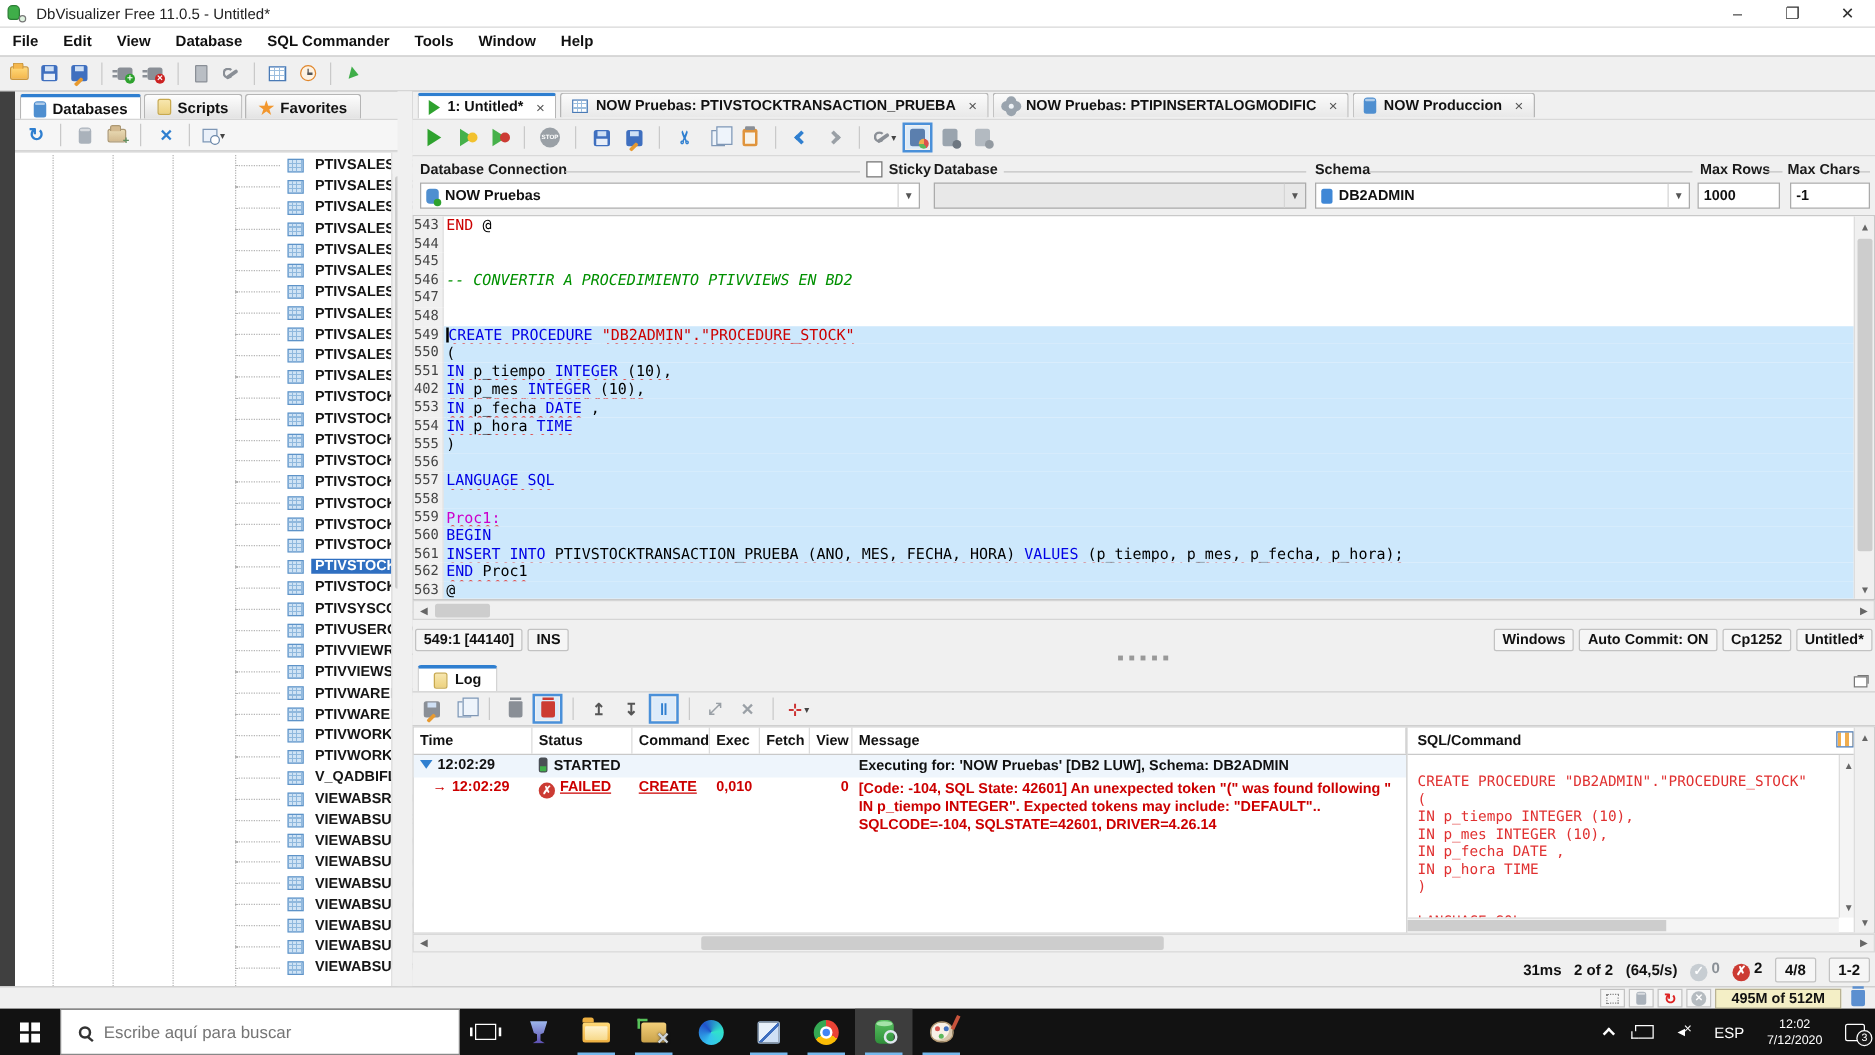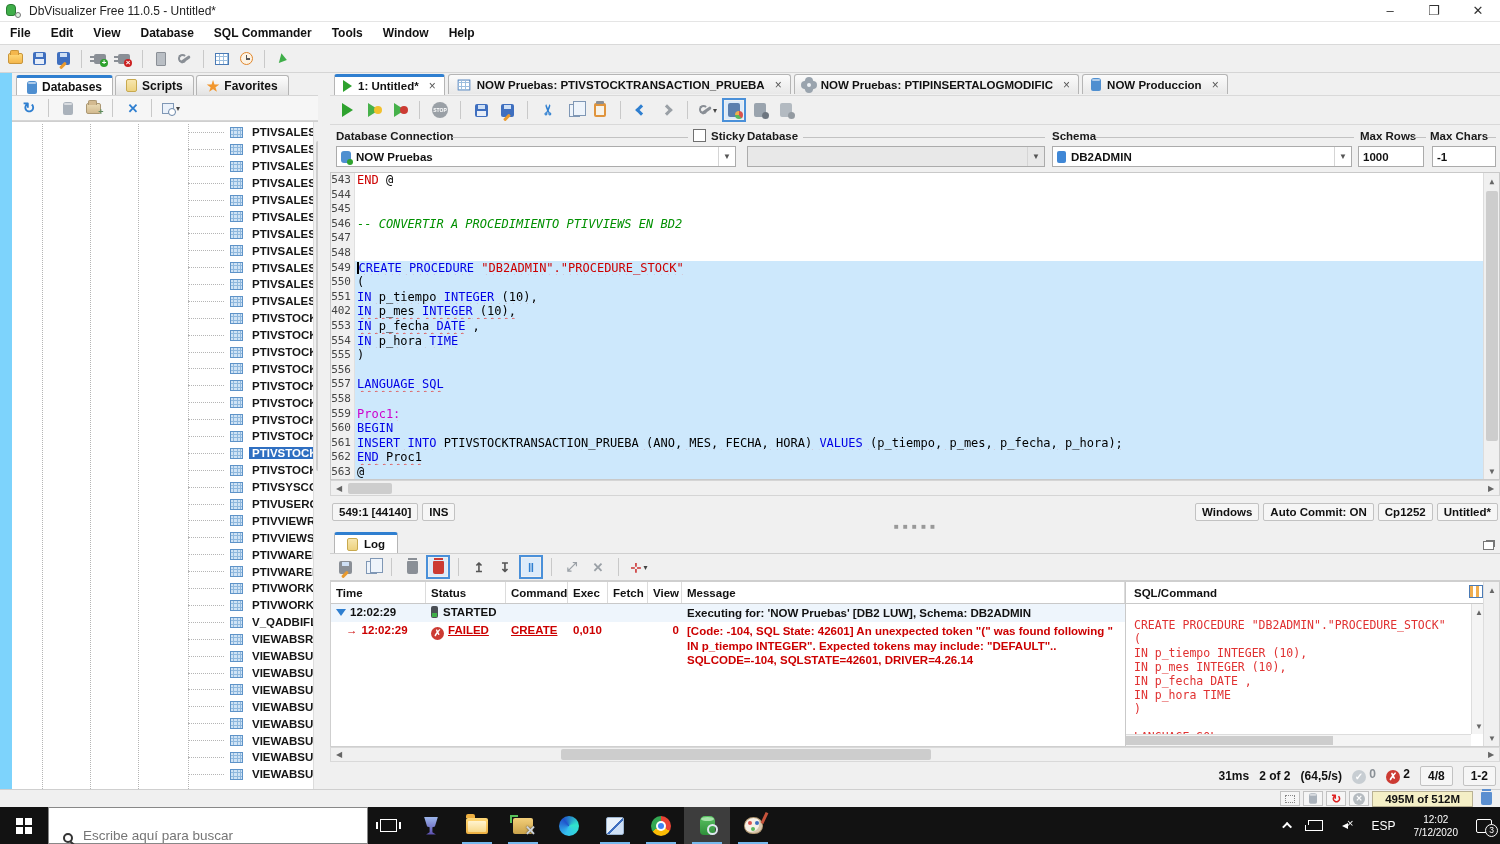--- a/index.html
+++ b/index.html
@@ -1,17 +1,17 @@
 <!DOCTYPE html>
 <html><head>
 <meta charset="utf-8">
 <style>
   * { margin:0; padding:0; box-sizing:border-box; }
   html,body { width:1500px; height:844px; font-family:"Liberation Sans", sans-serif; }
-  .app { position:relative; width:1500px; height:844px; background:#7dd3fc; overflow:hidden; font-size:12px; color:#111; }
+  .app { position:relative; width:1500px; height:844px; background:#404040; overflow:hidden; font-size:12px; color:#111; }
 
   
   .titlebar { position:absolute; left:0; top:0; width:1500px; height:22px; background:#fff; display:flex; align-items:center; border-bottom:1px solid #e5e5e5; }
   .app-logo { width:15px; height:14px; margin:0 8px 0 6px; position:relative; }
   .app-logo .cyl { position:absolute; left:0; top:0; width:10px; height:12px; background:#3fae49; border-radius:4px 4px 3px 3px; border:1px solid #2b7d34; }
   .app-logo .mag { position:absolute; right:0; bottom:0; width:6px; height:6px; border:1.5px solid #777; border-radius:50%; background:#dff3e0; }
   .title-text { font-size:12px; color:#222; }
   .win-controls { margin-left:auto; display:flex; height:100%; }
   .win-btn { width:44px; height:100%; display:flex; align-items:center; justify-content:center; font-size:13px; color:#333; }
 
@@ -203,21 +203,21 @@
   .mem-box { border:1px solid #b9b294; background:#f4efc6; font-weight:bold; font-size:11.5px; padding:1px 12px; }
   .dots-ic { width:10px; height:8px; border:1px dotted #888; }
   .refresh-red { color:#d22; font-weight:bold; font-size:12px; }
   .xgray { width:12px; height:12px; border-radius:50%; background:#b5bbc0; color:#fff; font-size:8px; line-height:12px; text-align:center; font-weight:bold; }
 
   
   .taskbar { position:absolute; left:0; top:807px; width:1500px; height:37px; background:#121212; display:flex; align-items:stretch; color:#fff; }
   .start-btn { width:48px; display:flex; align-items:center; justify-content:center; }
   .win-logo { width:16px; height:16px; display:grid; grid-template-columns:7px 7px; grid-template-rows:7px 7px; gap:2px; }
   .win-logo span { background:#fff; }
-  .tb-search { width:320px; background:#fff; display:flex; align-items:flex-end; border:1px solid #888; }
+  .tb-search { width:320px; background:#fff; display:flex; align-items:center; border:1px solid #888; }
   .tb-search .mag { width:10px; height:10px; border:2px solid #333; border-radius:50%; position:relative; margin:0 10px 0 14px; flex:none; }
   .tb-search .mag:after { content:""; position:absolute; right:-4px; bottom:-3px; width:6px; height:2px; background:#333; transform:rotate(40deg); }
   .tb-search input { border:none; outline:none; font-size:13.5px; color:#333; width:230px; font-family:"Liberation Sans", sans-serif; background:transparent; }
   .tb-icons { display:flex; }
   .tb-cell { width:46px; display:flex; align-items:center; justify-content:center; position:relative; }
   .tb-cell.running:after { content:""; position:absolute; bottom:0; left:8px; right:8px; height:2.5px; background:#76b9ed; }
   .tb-cell.active { background:#3d3d3d; }
   .taskview-ic { width:17px; height:13px; border:1.5px solid #fff; position:relative; background:transparent; }
   .taskview-ic:before { content:""; position:absolute; left:-5px; top:2px; width:2px; height:7px; background:#fff; }
   .taskview-ic:after { content:""; position:absolute; right:-5px; top:2px; width:2px; height:7px; background:#fff; }

